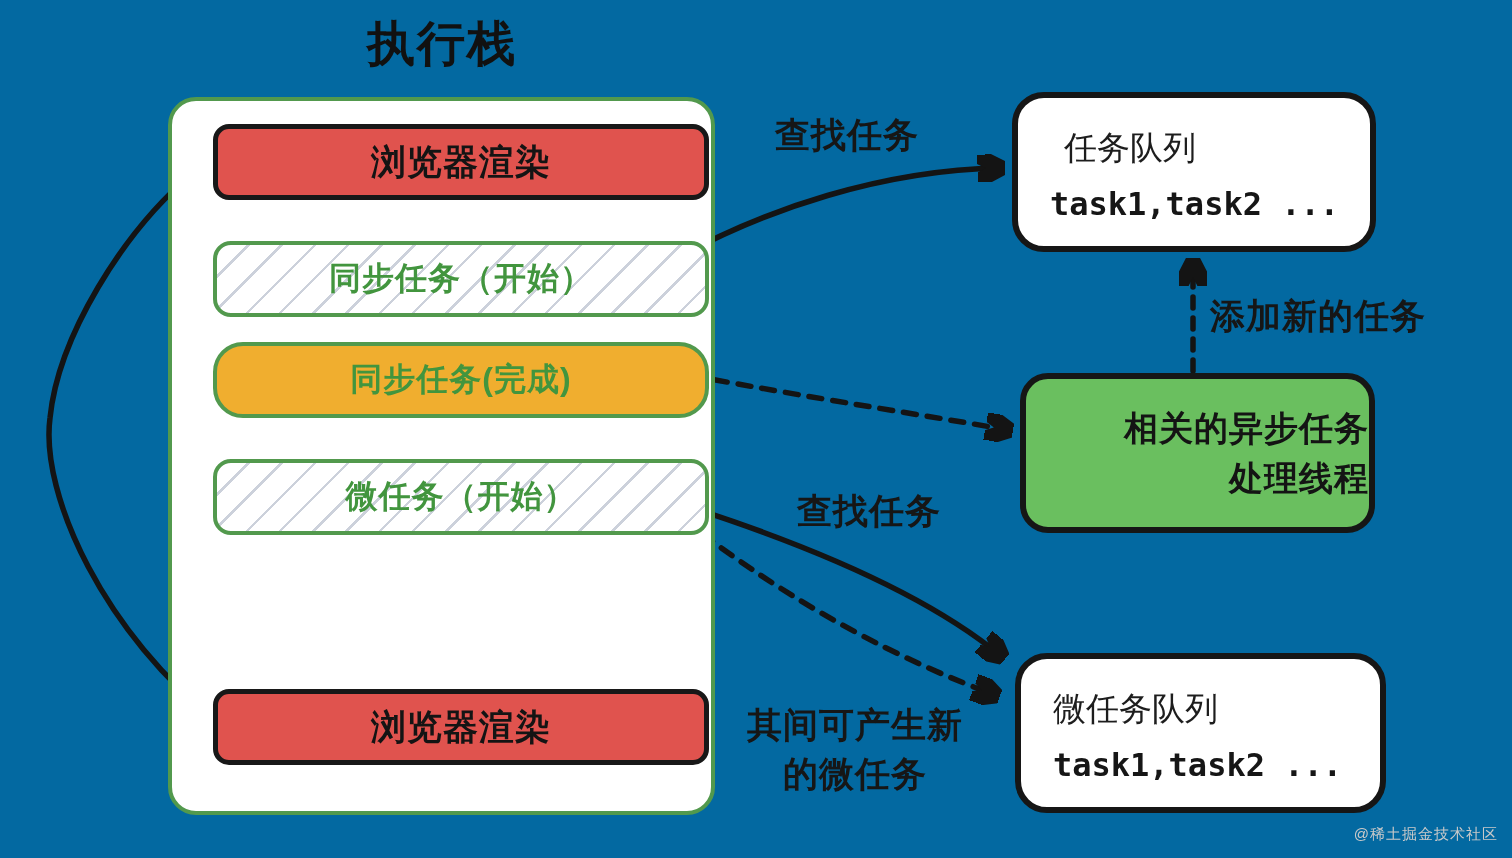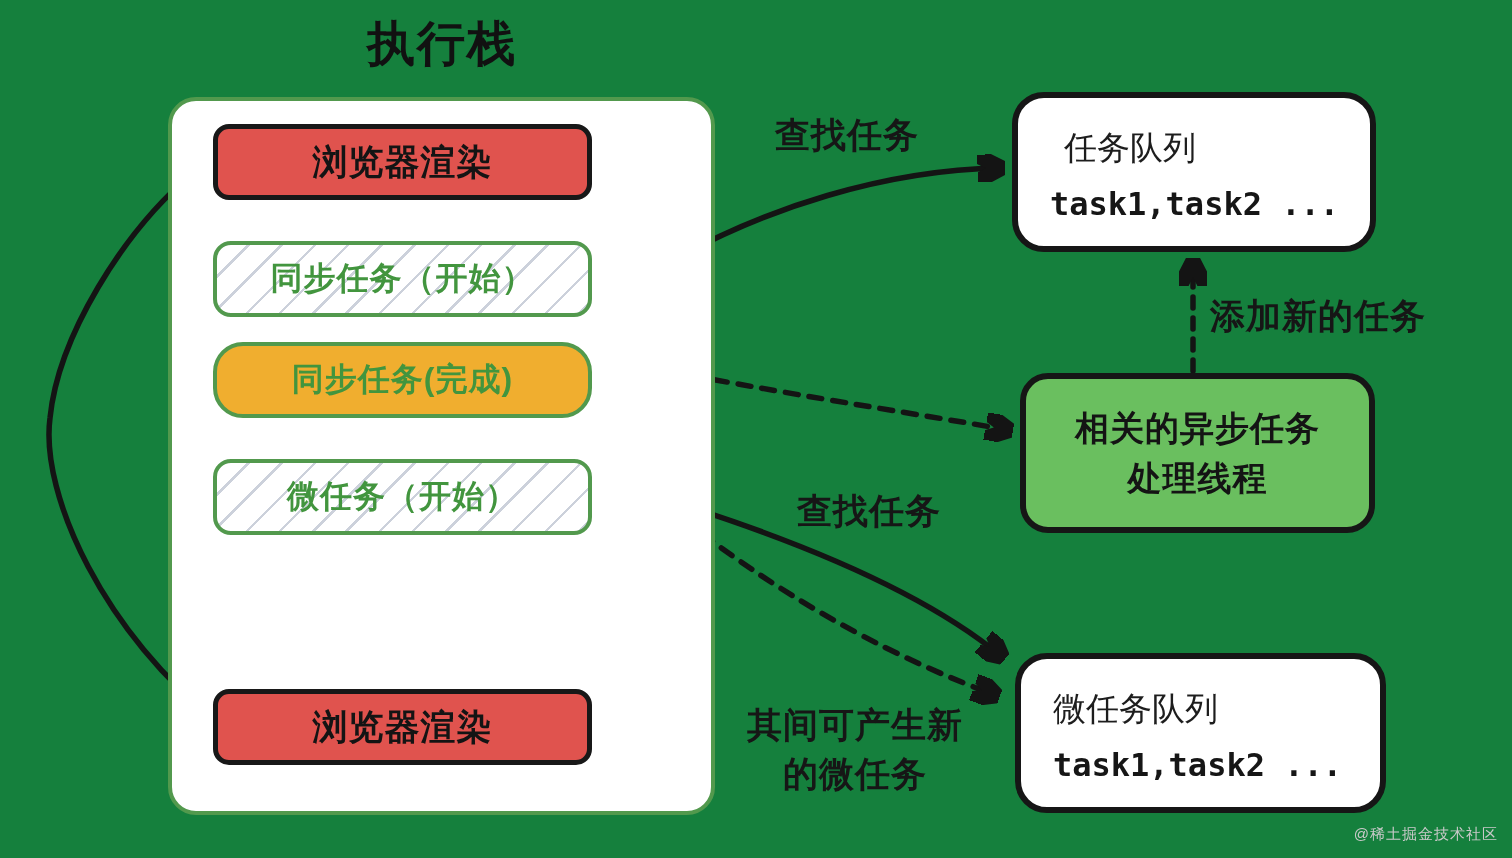--- a/index.html
+++ b/index.html
@@ -1,30 +1,30 @@
 <!DOCTYPE html>
 <html><head>
 <meta charset="utf-8">
 <style>
   html,body{margin:0;padding:0;background:#ffffff;}
   .canvas{
-    position:relative;width:1512px;height:858px;background:#15803d;overflow:hidden;
+    position:relative;width:1512px;height:858px;background:#0369a1;overflow:hidden;
     font-family:"Liberation Sans","DejaVu Sans",sans-serif;color:#161616;
   }
   .abs{position:absolute;}
   .title{
     left:352px;top:12px;width:180px;text-align:center;
     font-size:48px;font-weight:700;color:#111;letter-spacing:2px;
   }
   .stack-container{
     left:168px;top:97px;width:547px;height:718px;box-sizing:border-box;
     border:4px solid #52994d;border-radius:28px;background:#ffffff;
   }
   .stack-box{
-    left:213px;width:379px;height:76px;box-sizing:border-box;
+    left:213px;width:496px;height:76px;box-sizing:border-box;
     display:flex;align-items:center;justify-content:center;
     font-weight:700;letter-spacing:1px;
   }
   .box-red{
     background:#e0534e;border:5px solid #181818;border-radius:16px;
     color:#141414;font-size:35px;
   }
   .box-hatch{
     background:
       repeating-linear-gradient(135deg,
@@ -43,21 +43,21 @@
     padding:16px 0 0 32px;
   }
   .queue-title{font-size:33px;color:#1d1d1d;margin:12px 0 0 14px;}
   .queue-items{
     font-family:"DejaVu Sans Mono","Liberation Mono",monospace;
     font-size:32px;font-weight:700;color:#161616;margin-top:14px;white-space:nowrap;
   }
   .async-box{
     left:1020px;top:373px;width:355px;height:160px;box-sizing:border-box;
     background:#6abf5f;border:6px solid #161616;border-radius:28px;
-    display:flex;flex-direction:column;align-items:center;justify-content:center;
+    display:flex;flex-direction:column;align-items:flex-end;justify-content:center;
     font-size:34px;font-weight:700;color:#141414;line-height:50px;letter-spacing:1px;
   }
   .conn-label{font-size:35px;font-weight:600;color:#161616;white-space:nowrap;letter-spacing:1px;}
   .note-label{width:320px;text-align:center;line-height:49px;}
   .watermark{
     right:14px;bottom:14px;font-size:15px;color:#c9c9c9;letter-spacing:1px;text-align:center;
   }
   svg.arrows{position:absolute;left:0;top:0;width:1512px;height:858px;pointer-events:none;}
   svg.arrows path{stroke:#141414;stroke-width:5.5;fill:none;stroke-linecap:round;stroke-linejoin:round;}
 </style>

